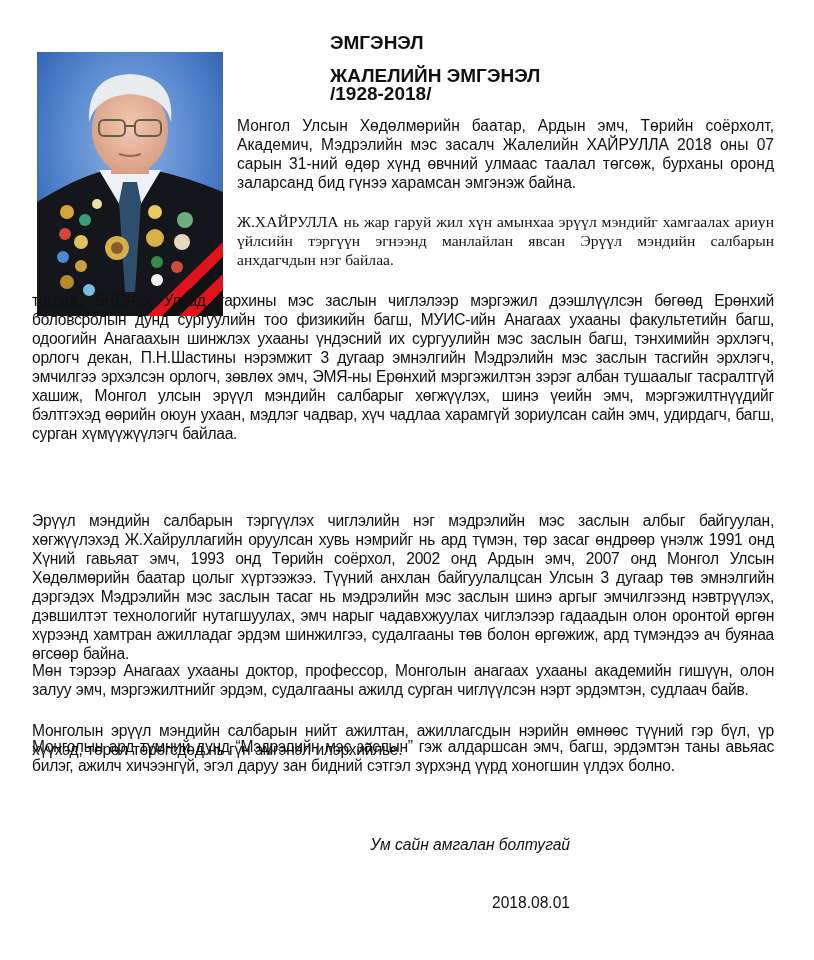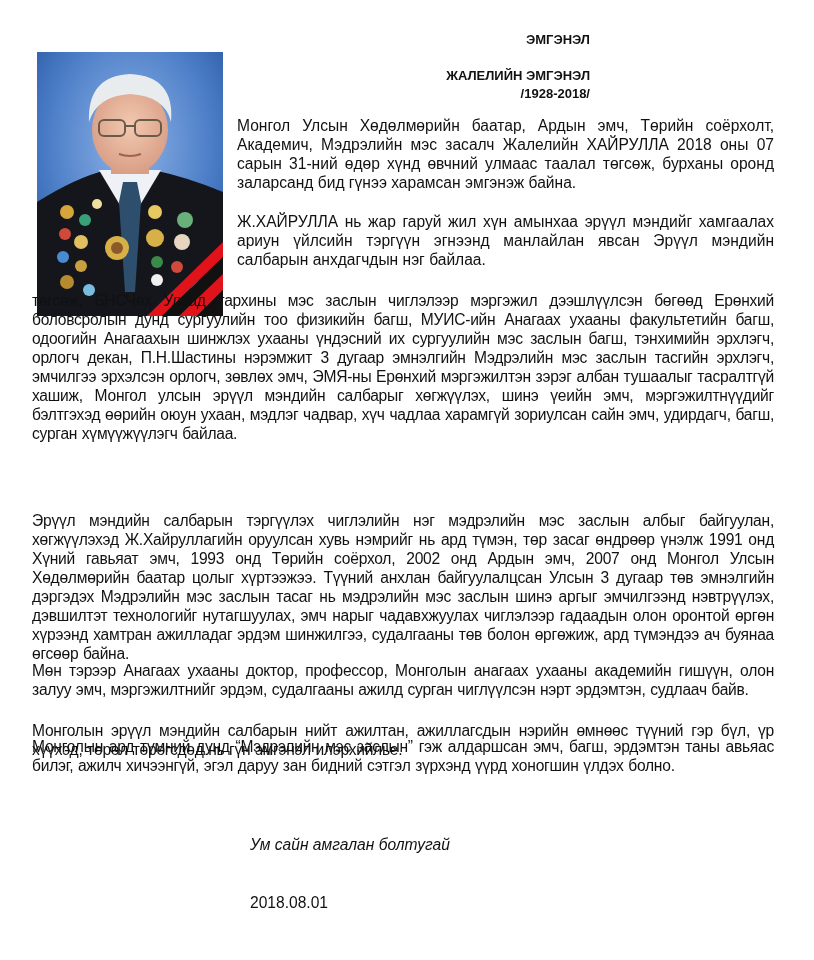--- a/index.html
+++ b/index.html
@@ -1,39 +1,39 @@
 <!DOCTYPE html>
 <html><head>
 <meta charset="utf-8">
 <style>
   html, body { margin: 0; padding: 0; background: #ffffff; }
   body { width: 814px; height: 960px; position: relative; overflow: hidden;
          font-family: "Liberation Sans", sans-serif; color: #111111; }
   .page { position: absolute; left: 0; top: 0; width: 814px; height: 960px; }
-  .title { position: absolute; left: 330px; width: 260px; text-align: right;
-           font-weight: bold; font-size: 13px; }
+  .title { position: absolute; left: 330px; width: 260px; text-align: left;
+           font-weight: bold; font-size: 19px; }
   #t1 { top: 32px; }
   #t2 { top: 67px; line-height: 18px; }
   .photo { position: absolute; left: 37px; top: 52px; width: 186px; height: 264px;
            overflow: hidden; background: #3a6bb5; }
   .photo svg { display: block; }
   .para { position: absolute; font-size: 15.6px; line-height: 19px; text-align: justify;
           margin: 0; }
   .para.wide { letter-spacing: -0.25px; word-spacing: 0.5px; }
   .col { left: 237px; width: 537px; }
   .full { left: 32px; width: 742px; }
   #p1 { top: 116px; }
-  #p2 { top: 212px; }
+  #p2 { top: 212px; font-family: Liberation Serif, serif; }
   #p3 { top: 291px; }
   #p3 .first { display: block; padding-left: 205px; }
   #p4 { top: 511px; }
   #p5 { top: 661px; }
   #p6 { top: 721px; }
   #p7 { top: 737px; }
-  .closing { position: absolute; left: 250px; width: 320px; text-align: left; font-size: 15.6px; }
+  .closing { position: absolute; left: 250px; width: 320px; text-align: right; font-size: 15.6px; }
   #c1 { top: 836px; font-style: italic; }
   #c2 { top: 875px; }
   #c3 { top: 894px; }
 </style>
 </head>
 <body>
 
 <div class="page">
 
   <div class="title" id="t1">ЭМГЭНЭЛ</div>

